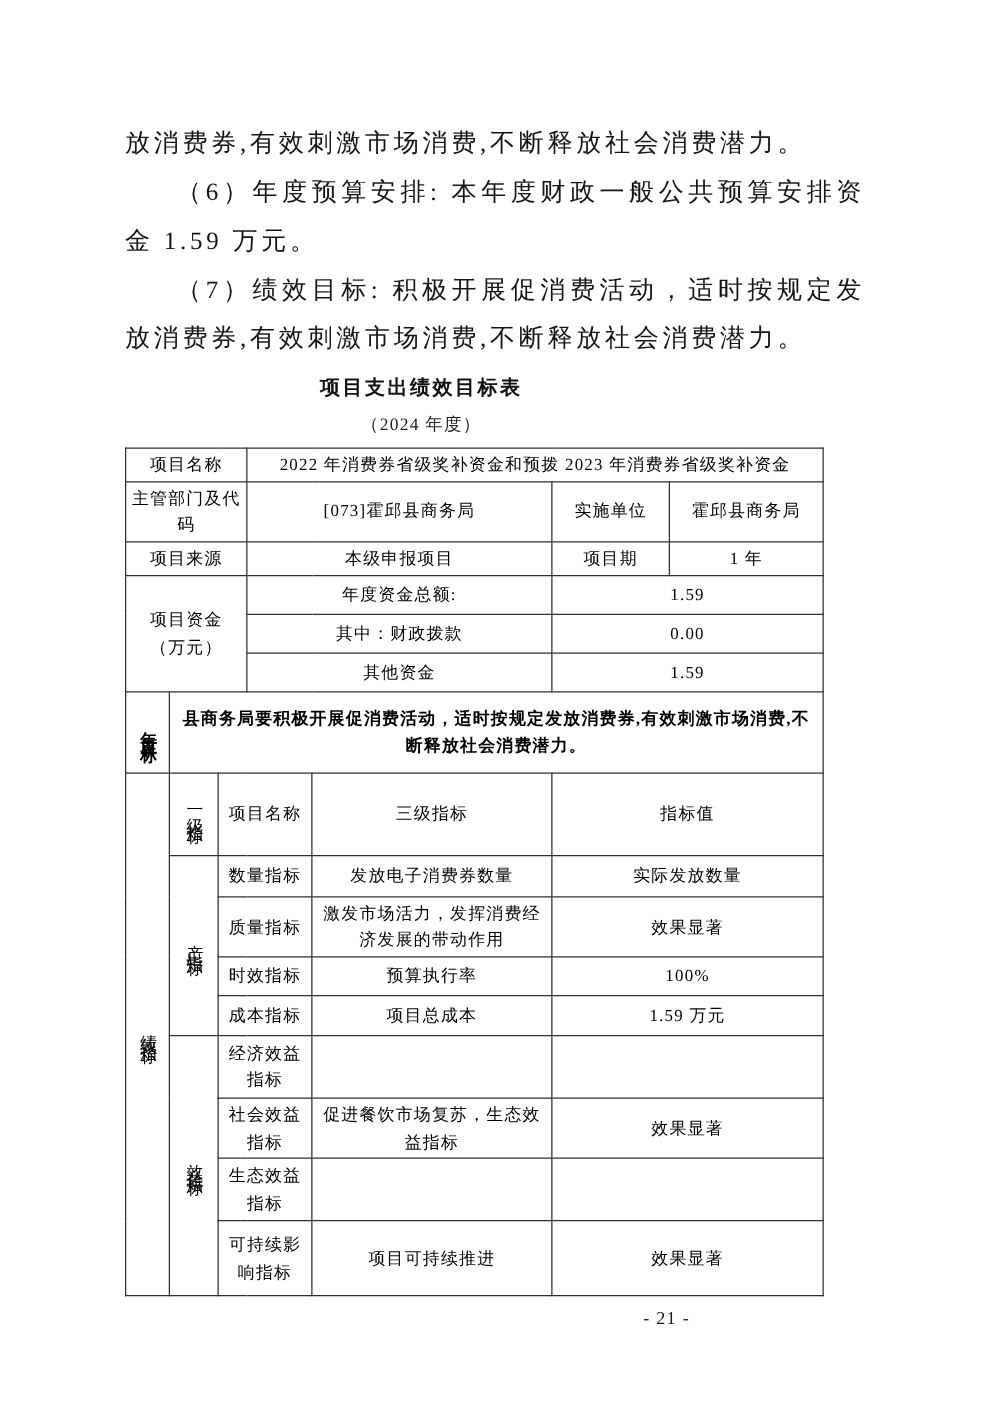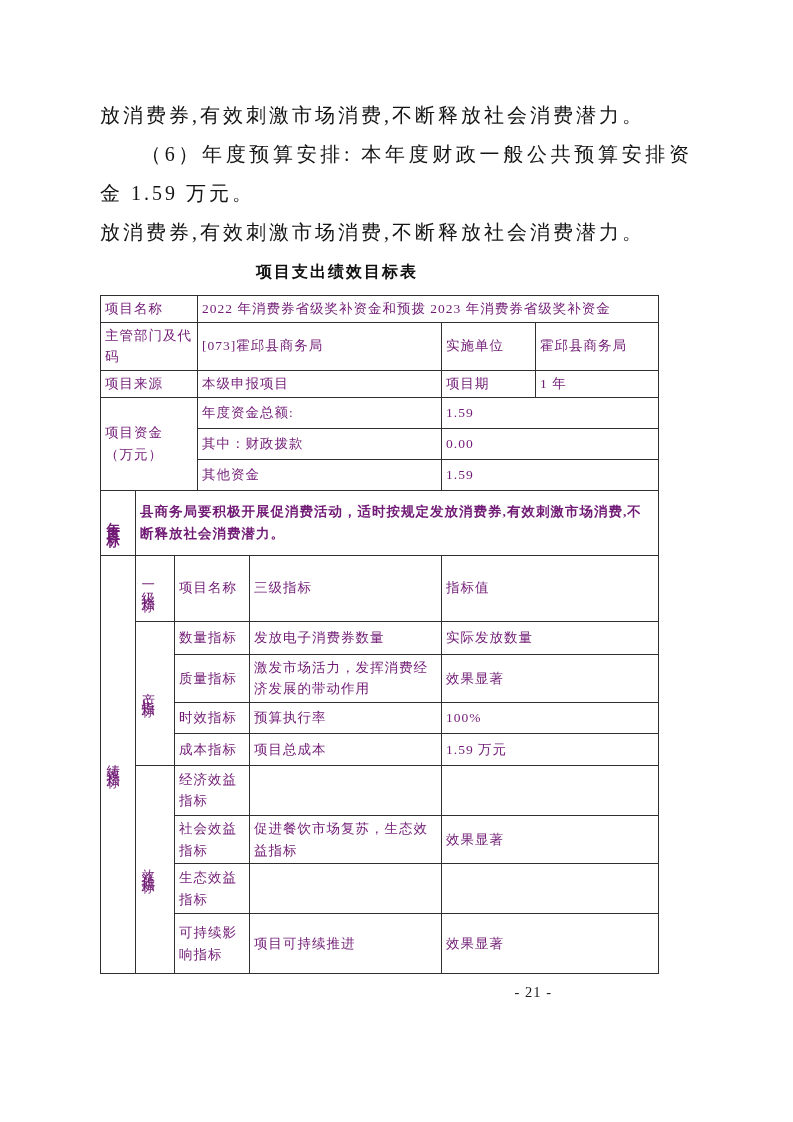--- a/index.html
+++ b/index.html
@@ -54,22 +54,22 @@
   table.perf {
     border-collapse: collapse;
     table-layout: fixed;
     width: 558px;
     margin: 8px auto 0 auto;
   }
   table.perf td {
     border: 1px solid #2f2f2f;
     font-size: 13.5px;
     line-height: 1.6;
-    color: #701a75;
-    text-align: left;
+    color: #000000;
+    text-align: center;
     vertical-align: middle;
     padding: 2px 4px;
     letter-spacing: 1px;
     overflow: hidden;
   }
   td.prewrap { white-space: pre-line; }
   td.fund-l0 { text-align: left; padding-left: 12px; }
   td.fund-l1 { text-align: left; padding-left: 26px; }
   td.fund-l2 { text-align: left; padding-left: 64px; }
   td.fund-val { text-align: right; padding-right: 10px; }
@@ -111,24 +111,26 @@
 </style>
 </head>
 <body>
 
 <div class="page">
 
   <div class="para-block">
     <div class="para-line wrapline">放消费券,有效刺激市场消费,不断释放社会消费潜力。</div>
     <div class="para-line indent fill">（6）年度预算安排: 本年度财政一般公共预算安排资</div>
     <div class="para-line">金 1.59 万元。</div>
+    <div class="para-line indent fill">（7）绩效目标: 积极开展促消费活动，适时按规定发</div>
     <div class="para-line wrapline">放消费券,有效刺激市场消费,不断释放社会消费潜力。</div>
   </div>
 
   <div class="table-title">项目支出绩效目标表</div>
+  <div class="table-subtitle">（2024 年度）</div>
 
   <table class="perf">
     <colgroup>
       <col style="width:35px">
         <col style="width:39px">
         <col style="width:23px">
       <col style="width:52px">
         <col style="width:192px">
         <col style="width:94px">
         <col style="width:123px">

